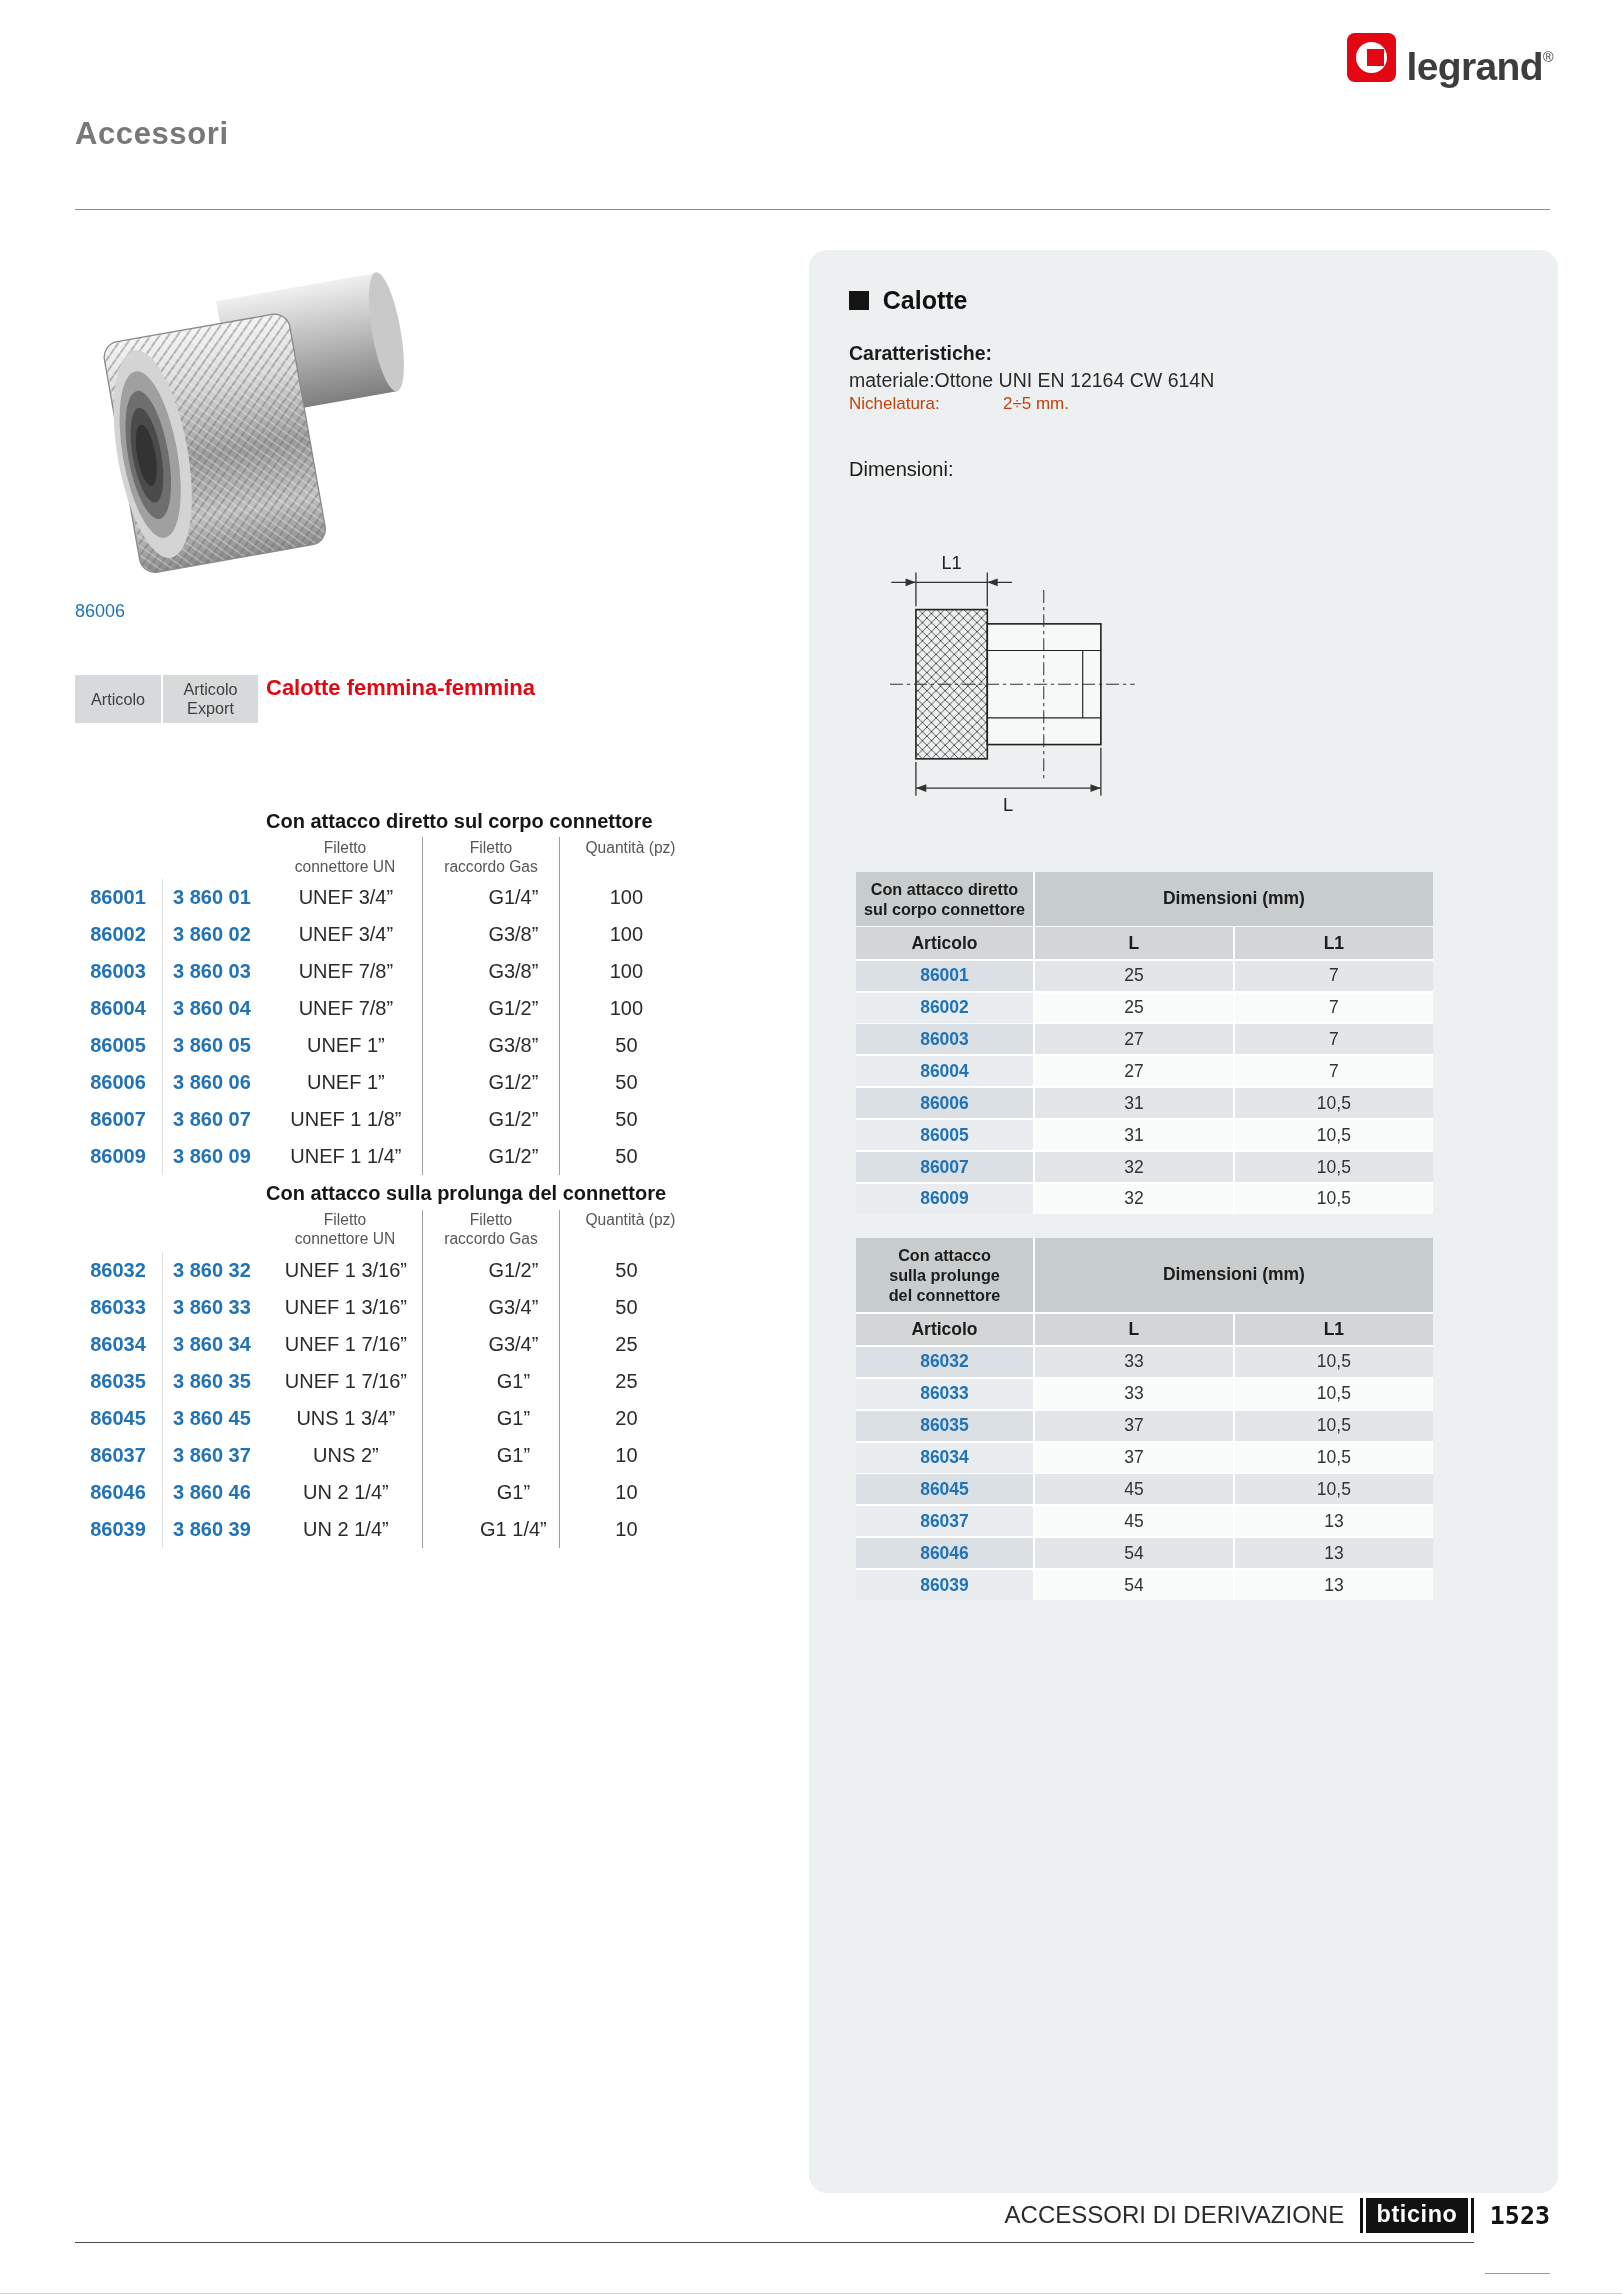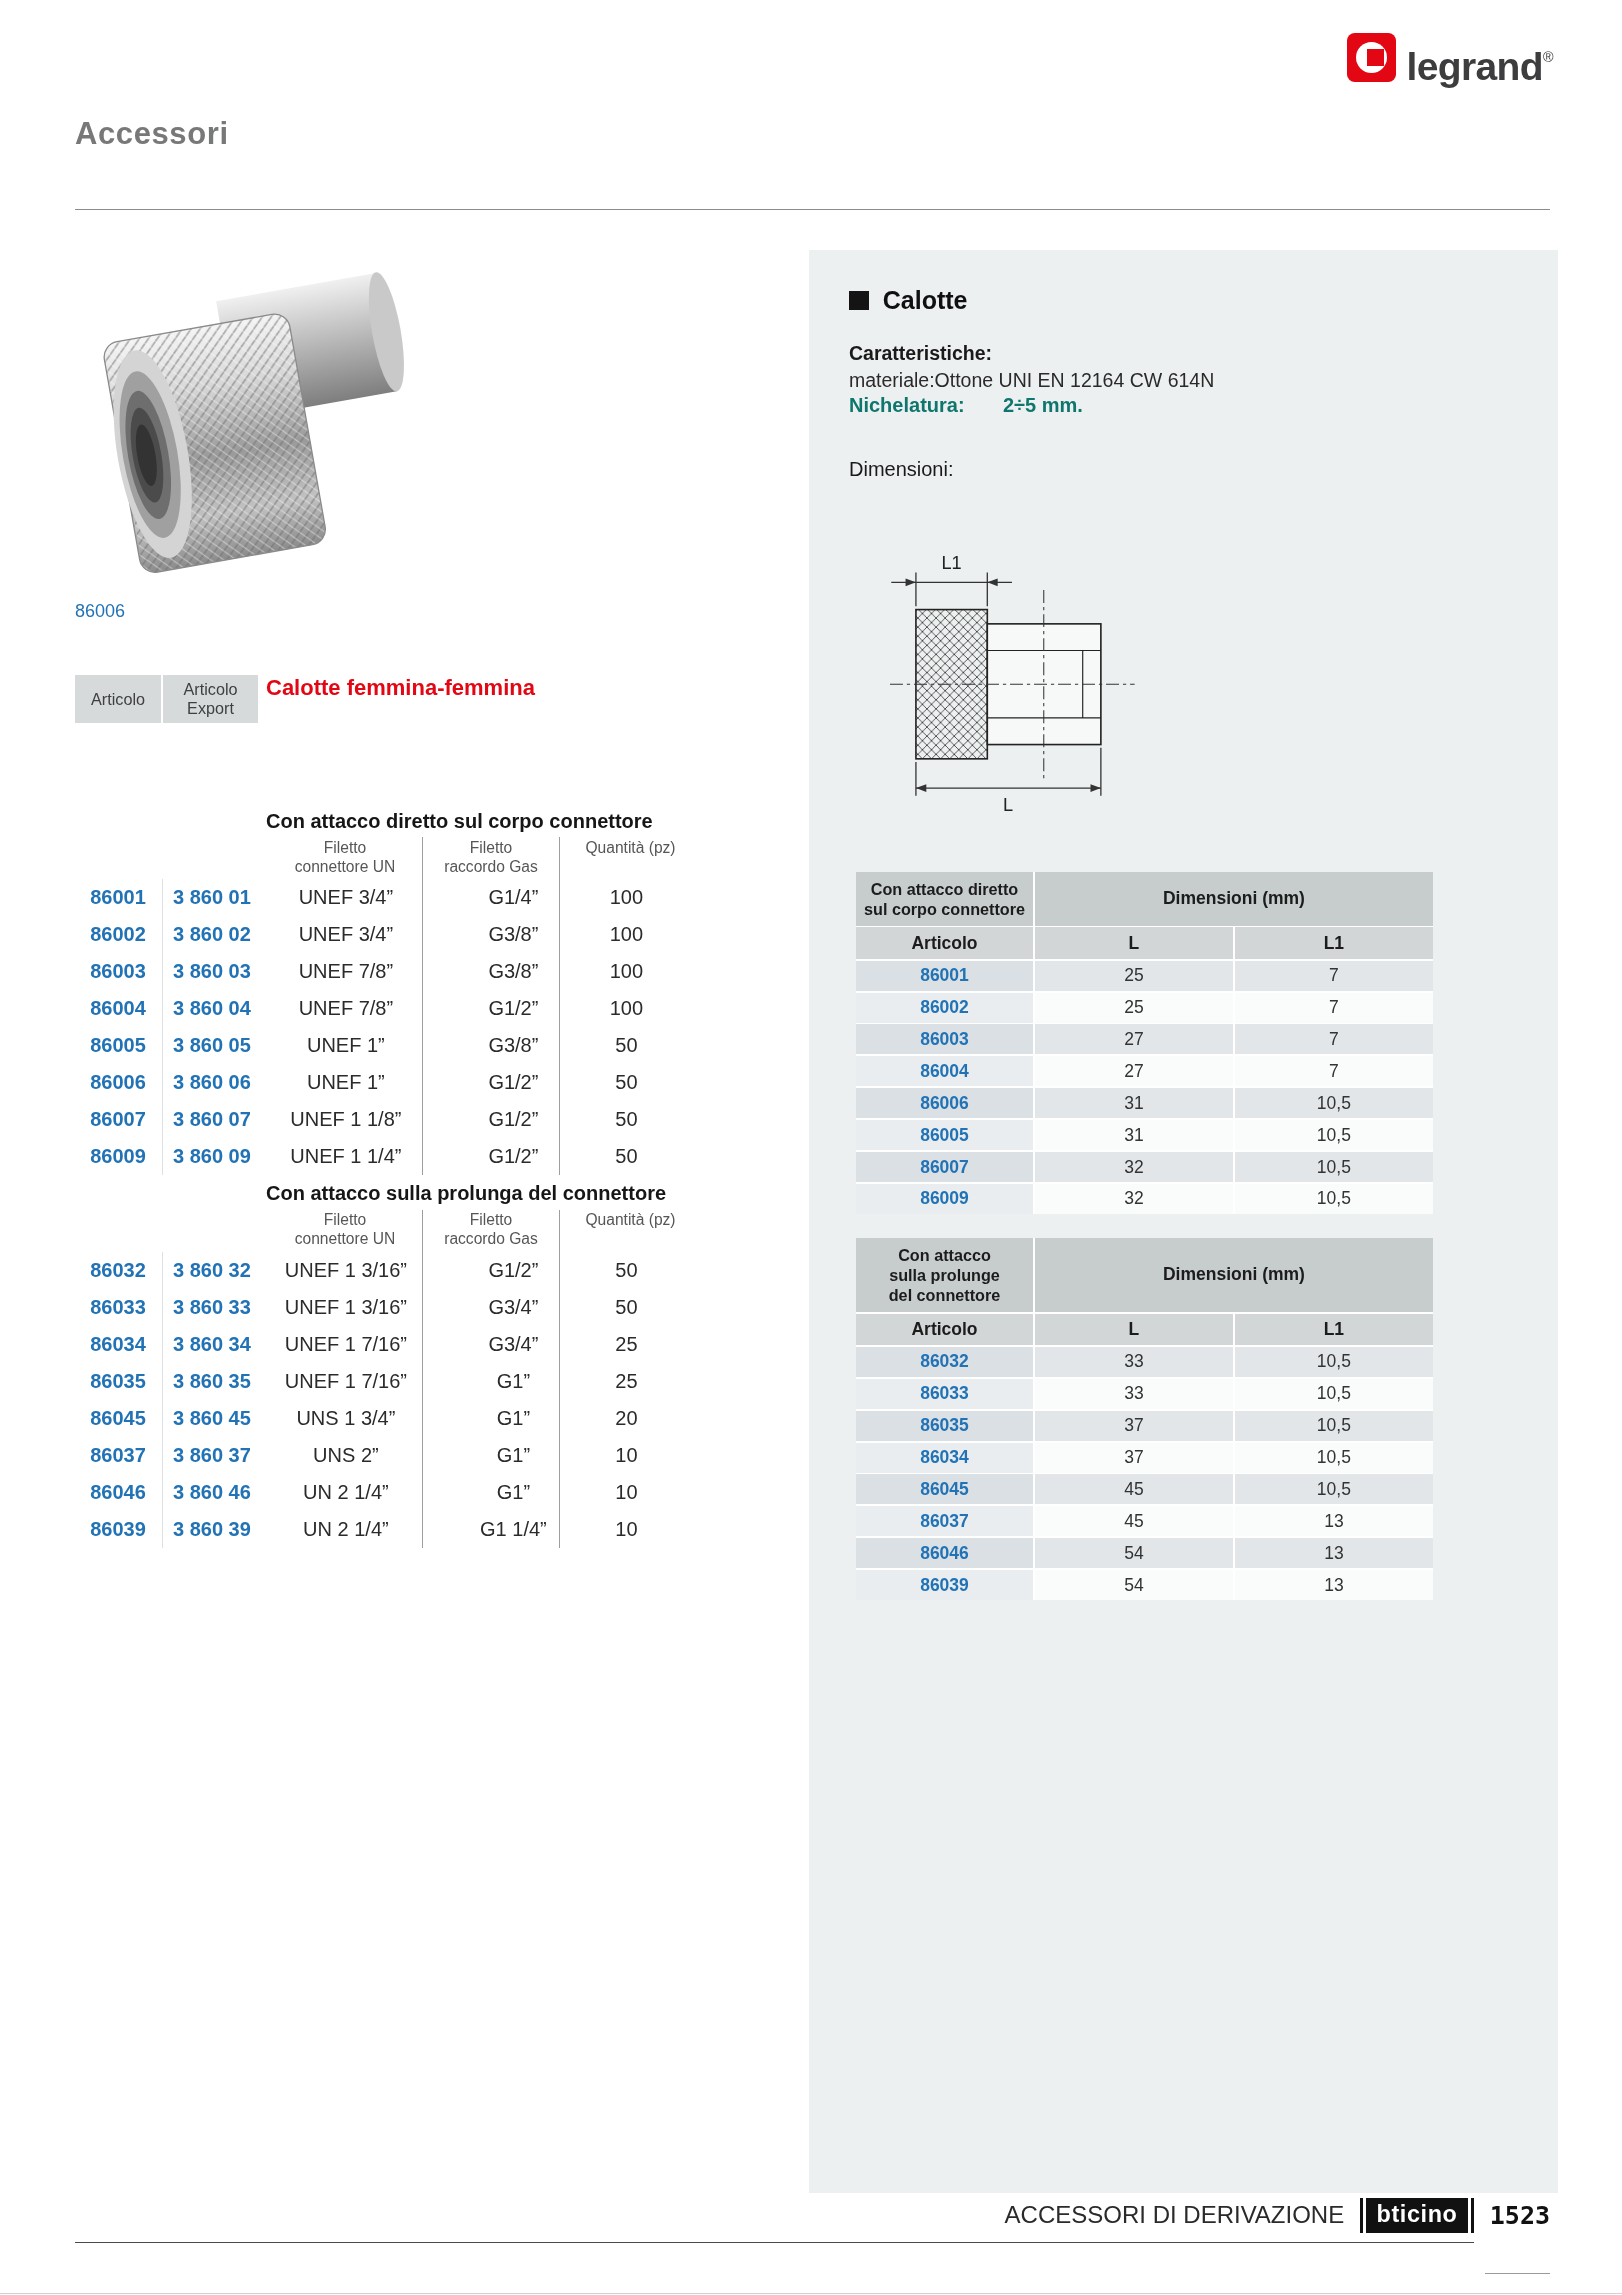--- a/index.html
+++ b/index.html
@@ -61,27 +61,27 @@
   .c { text-align:center; font-size:20px; color:#2b2b2b; }
   .c.a  { width:86px; font-weight:bold; color:#2273b5; }
   .sp1  { width:3.9px;  flex:0 0 auto; }
   .c.e  { width:94px; font-weight:bold; color:#2273b5; }
   .sp2  { width:9px; flex:0 0 auto; }
   .c.un { width:156px; }
   .c.gas{ width:136px;padding-left:43px; }
   .c.q  { width:133px; }
 
   
-  .panel { left:809px; top:250px; width:749px; height:1943px; background:#edf0f0; }
+  .panel { left:809px; top:250px; width:749px; height:1943px; background:#edf0f0;border-radius:18px; }
   .cal-head { left:40px; top:36px; display:flex; align-items:center; gap:14.3px; }
   .cal-square { width:19.5px; height:19.5px; background:#141414; flex:0 0 auto; }
   .cal-title { font-size:25px; font-weight:bold; color:#101010; }
   .char-label { left:40px; top:92px; font-size:19.5px; font-weight:bold; color:#1a1a1a; }
   .materiale { left:40px; top:119px; font-size:19.5px; color:#2a2a2a; }
-  .nich { left:40px; top:144px; font-size:20px; color:#0f766e; display:flex;font-weight:bold; }
+  .nich { left:40px; top:144px; font-size:17px; color:#c2410c; display:flex; }
   .nich-label { min-width:154px; }
   .dim-label { left:40px; top:208px; font-size:20px; font-weight:normal; color:#1a1a1a; }
   .drawing { left:45px; top:259px; }
 
   
   .rtable { background:#ffffff; display:flex; flex-direction:column; gap:1.9px; width:577px; }
   .rt1 { left:47px; top:588px;margin-top:34px; }
   .rt2 { left:47px; top:988px; }
   .rt-head { display:grid; grid-template-columns:177px 1fr; gap:1.9px; }
   .rt-group { background:#c7cccc; font-weight:bold; font-size:16.2px; text-align:center;

